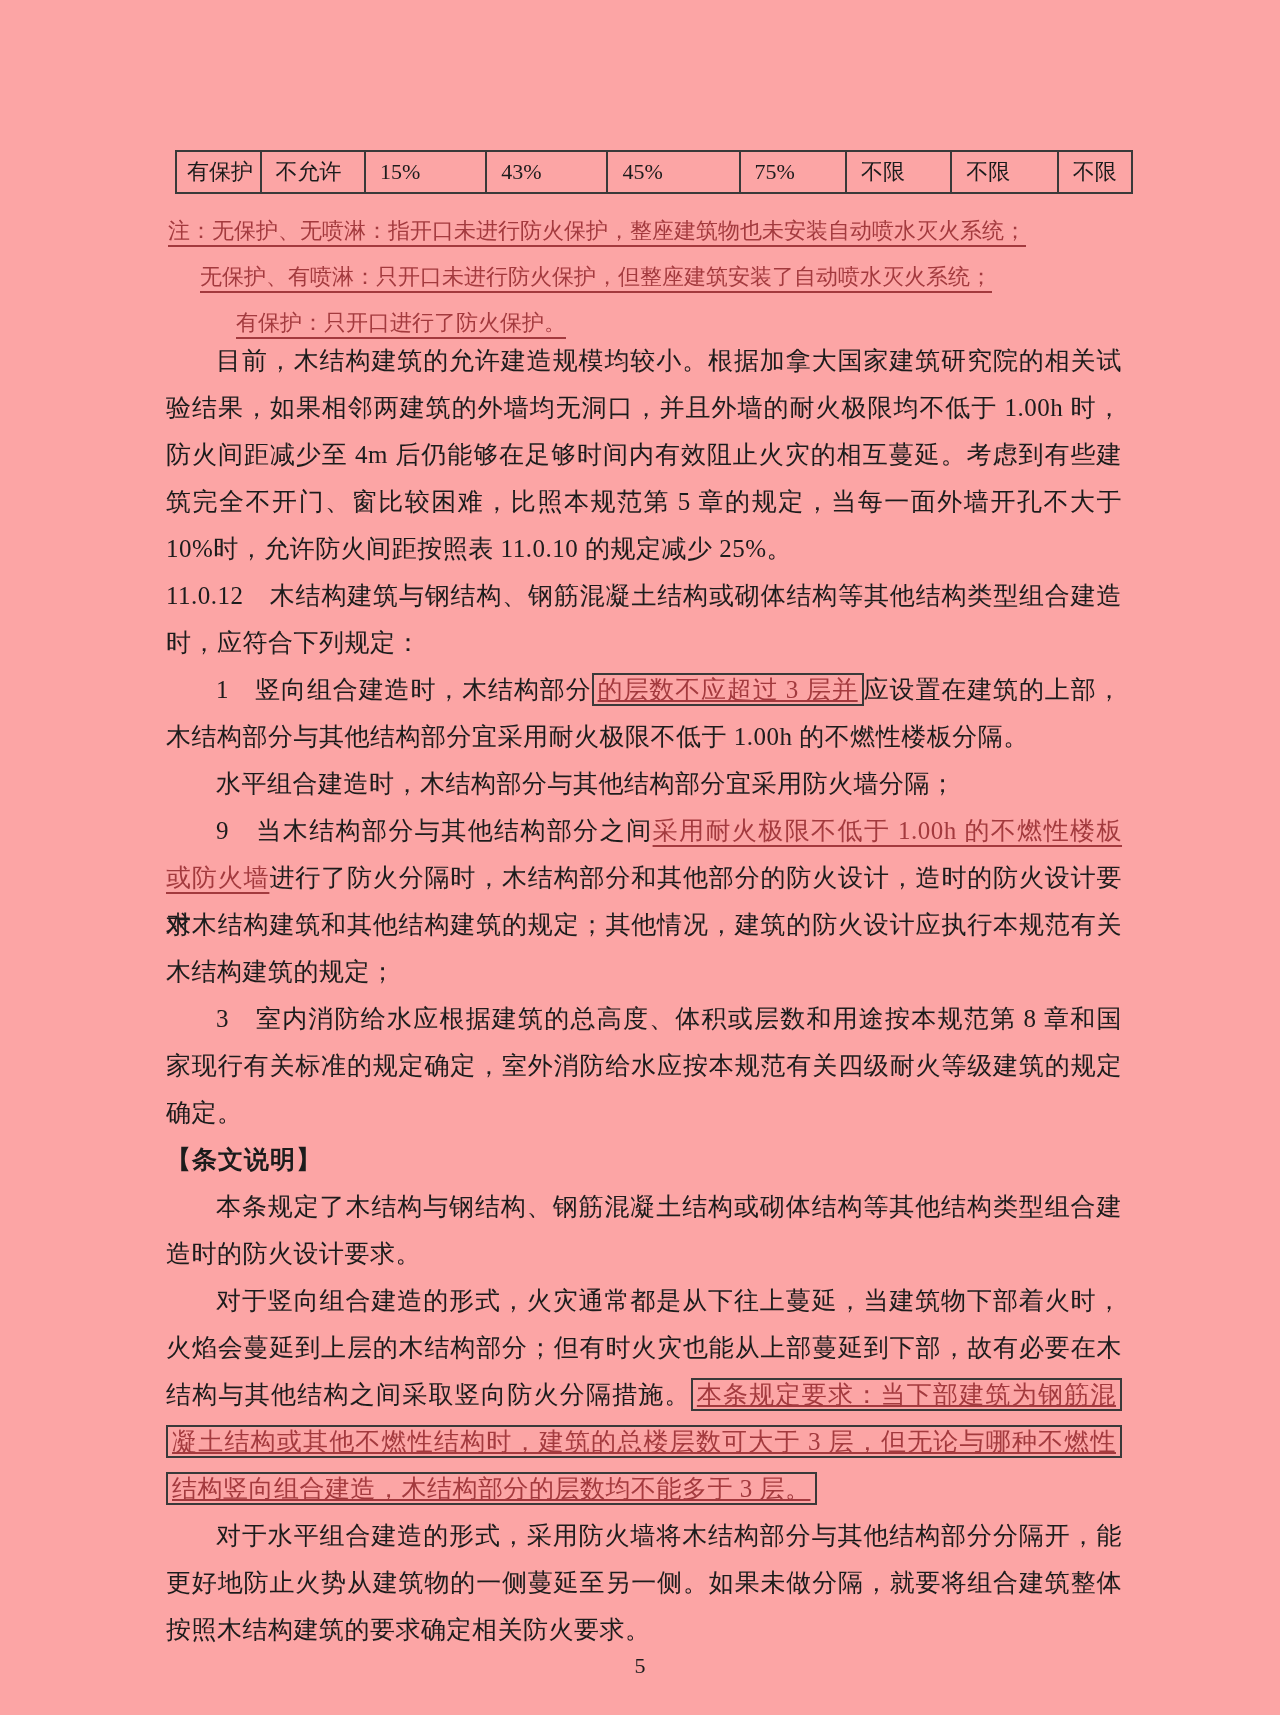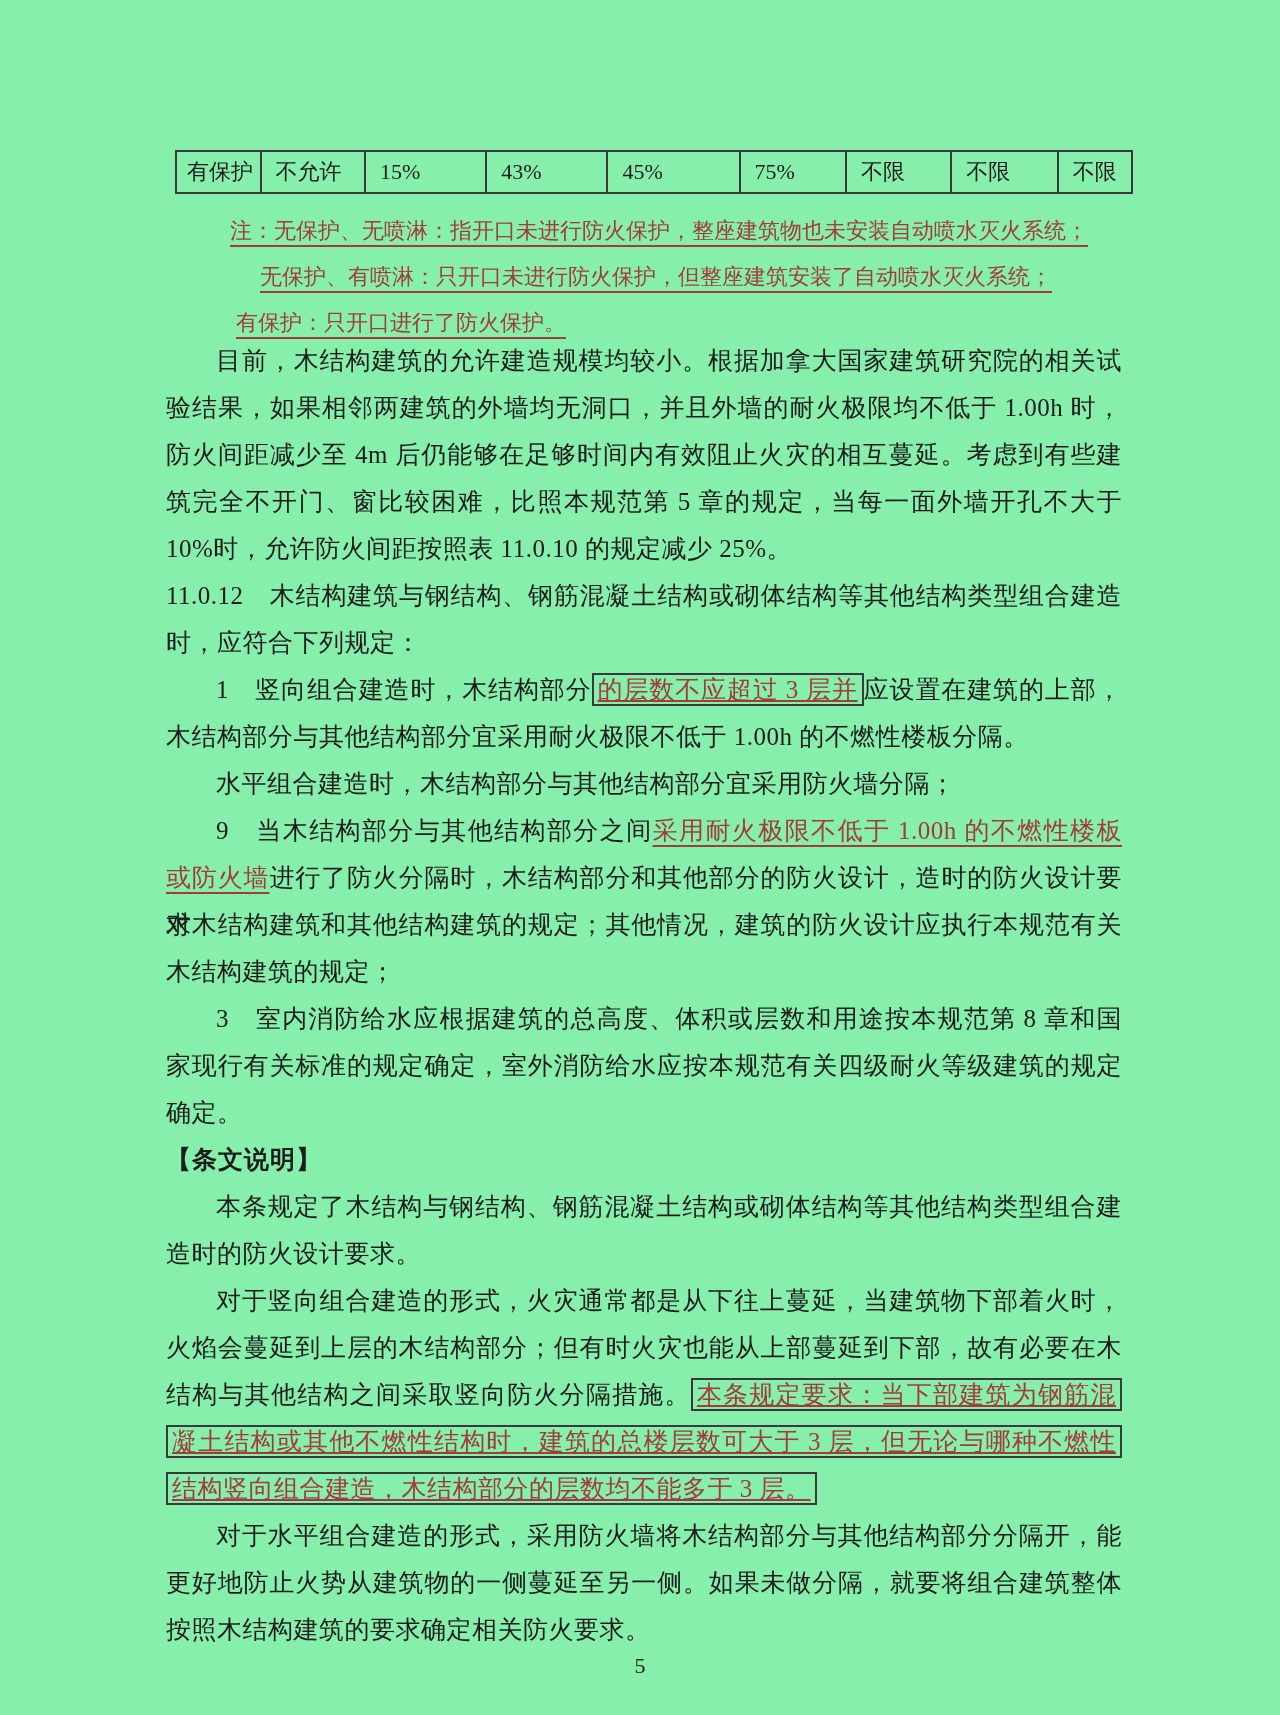--- a/index.html
+++ b/index.html
@@ -1,19 +1,19 @@
 <!DOCTYPE html>
 <html style="--red: #a33a3e; --ink: #1c1c1c; --line: #3a3a3a;"><head>
 <meta charset="utf-8">
 <style>
   html,body{margin:0;padding:0;background:#ffffff;}
   .page{
     position:relative;
     width:1280px;height:1715px;
-    background:#86efac;
+    background:#fca5a5;
     font-family:"Liberation Serif","DejaVu Serif",serif;
     color:var(--ink,#1c1c1c);
     overflow:hidden;
   }
   
   .doc-table{
     position:absolute;left:175px;top:150px;width:958px;height:44px;
     display:flex;box-sizing:border-box;
     border:2px solid var(--line,#3a3a3a);
   }
@@ -78,22 +78,22 @@
       <div class="cell" style="width: 10.95%;">不允许</div>
       <div class="cell" style="width: 12.71%;">15%</div>
       <div class="cell" style="width: 12.71%;">43%</div>
       <div class="cell" style="width: 13.85%; text-align: center;">45%</div>
       <div class="cell" style="width: 11.15%;">75%</div>
       <div class="cell" style="width: 11.04%;">不限</div>
       <div class="cell" style="width: 11.15%;">不限</div>
       <div class="cell" style="width: 7.79%;">不限</div>
     </div>
   <div class="notes" id="notes">
-      <div class="note" style="margin-left: 62px;">注：无保护、无喷淋：指开口未进行防火保护，整座建筑物也未安装自动喷水灭火系统；</div>
-      <div class="note" style="margin-left: 92px;">无保护、有喷淋：只开口未进行防火保护，但整座建筑安装了自动喷水灭火系统；</div>
+      <div class="note" style="">注：无保护、无喷淋：指开口未进行防火保护，整座建筑物也未安装自动喷水灭火系统；</div>
+      <div class="note" style="margin-left: 32px;">无保护、有喷淋：只开口未进行防火保护，但整座建筑安装了自动喷水灭火系统；</div>
       <div class="note" style="margin-left: 68px;">有保护：只开口进行了防火保护。</div>
     </div>
   <div class="bodytext" id="bodytext">
       <div class="line ind fill"><span class="">目前，木结构建筑的允许建造规模均较小。根据加拿大国家建筑研究院的相关试</span></div>
       <div class="line fill"><span class="">验结果，如果相邻两建筑的外墙均无洞口，并且外墙的耐火极限均不低于 1.00h 时，</span></div>
       <div class="line fill"><span class="">防火间距减少至 4m 后仍能够在足够时间内有效阻止火灾的相互蔓延。考虑到有些建</span></div>
       <div class="line fill"><span class="">筑完全不开门、窗比较困难，比照本规范第 5 章的规定，当每一面外墙开孔不大于</span></div>
       <div class="line"><span class="">10%时，允许防火间距按照表 11.0.10 的规定减少 25%。</span></div>
       <div class="line fill"><span class="">11.0.12　木结构建筑与钢结构、钢筋混凝土结构或砌体结构等其他结构类型组合建造</span></div>
       <div class="line"><span class="">时，应符合下列规定：</span></div>

